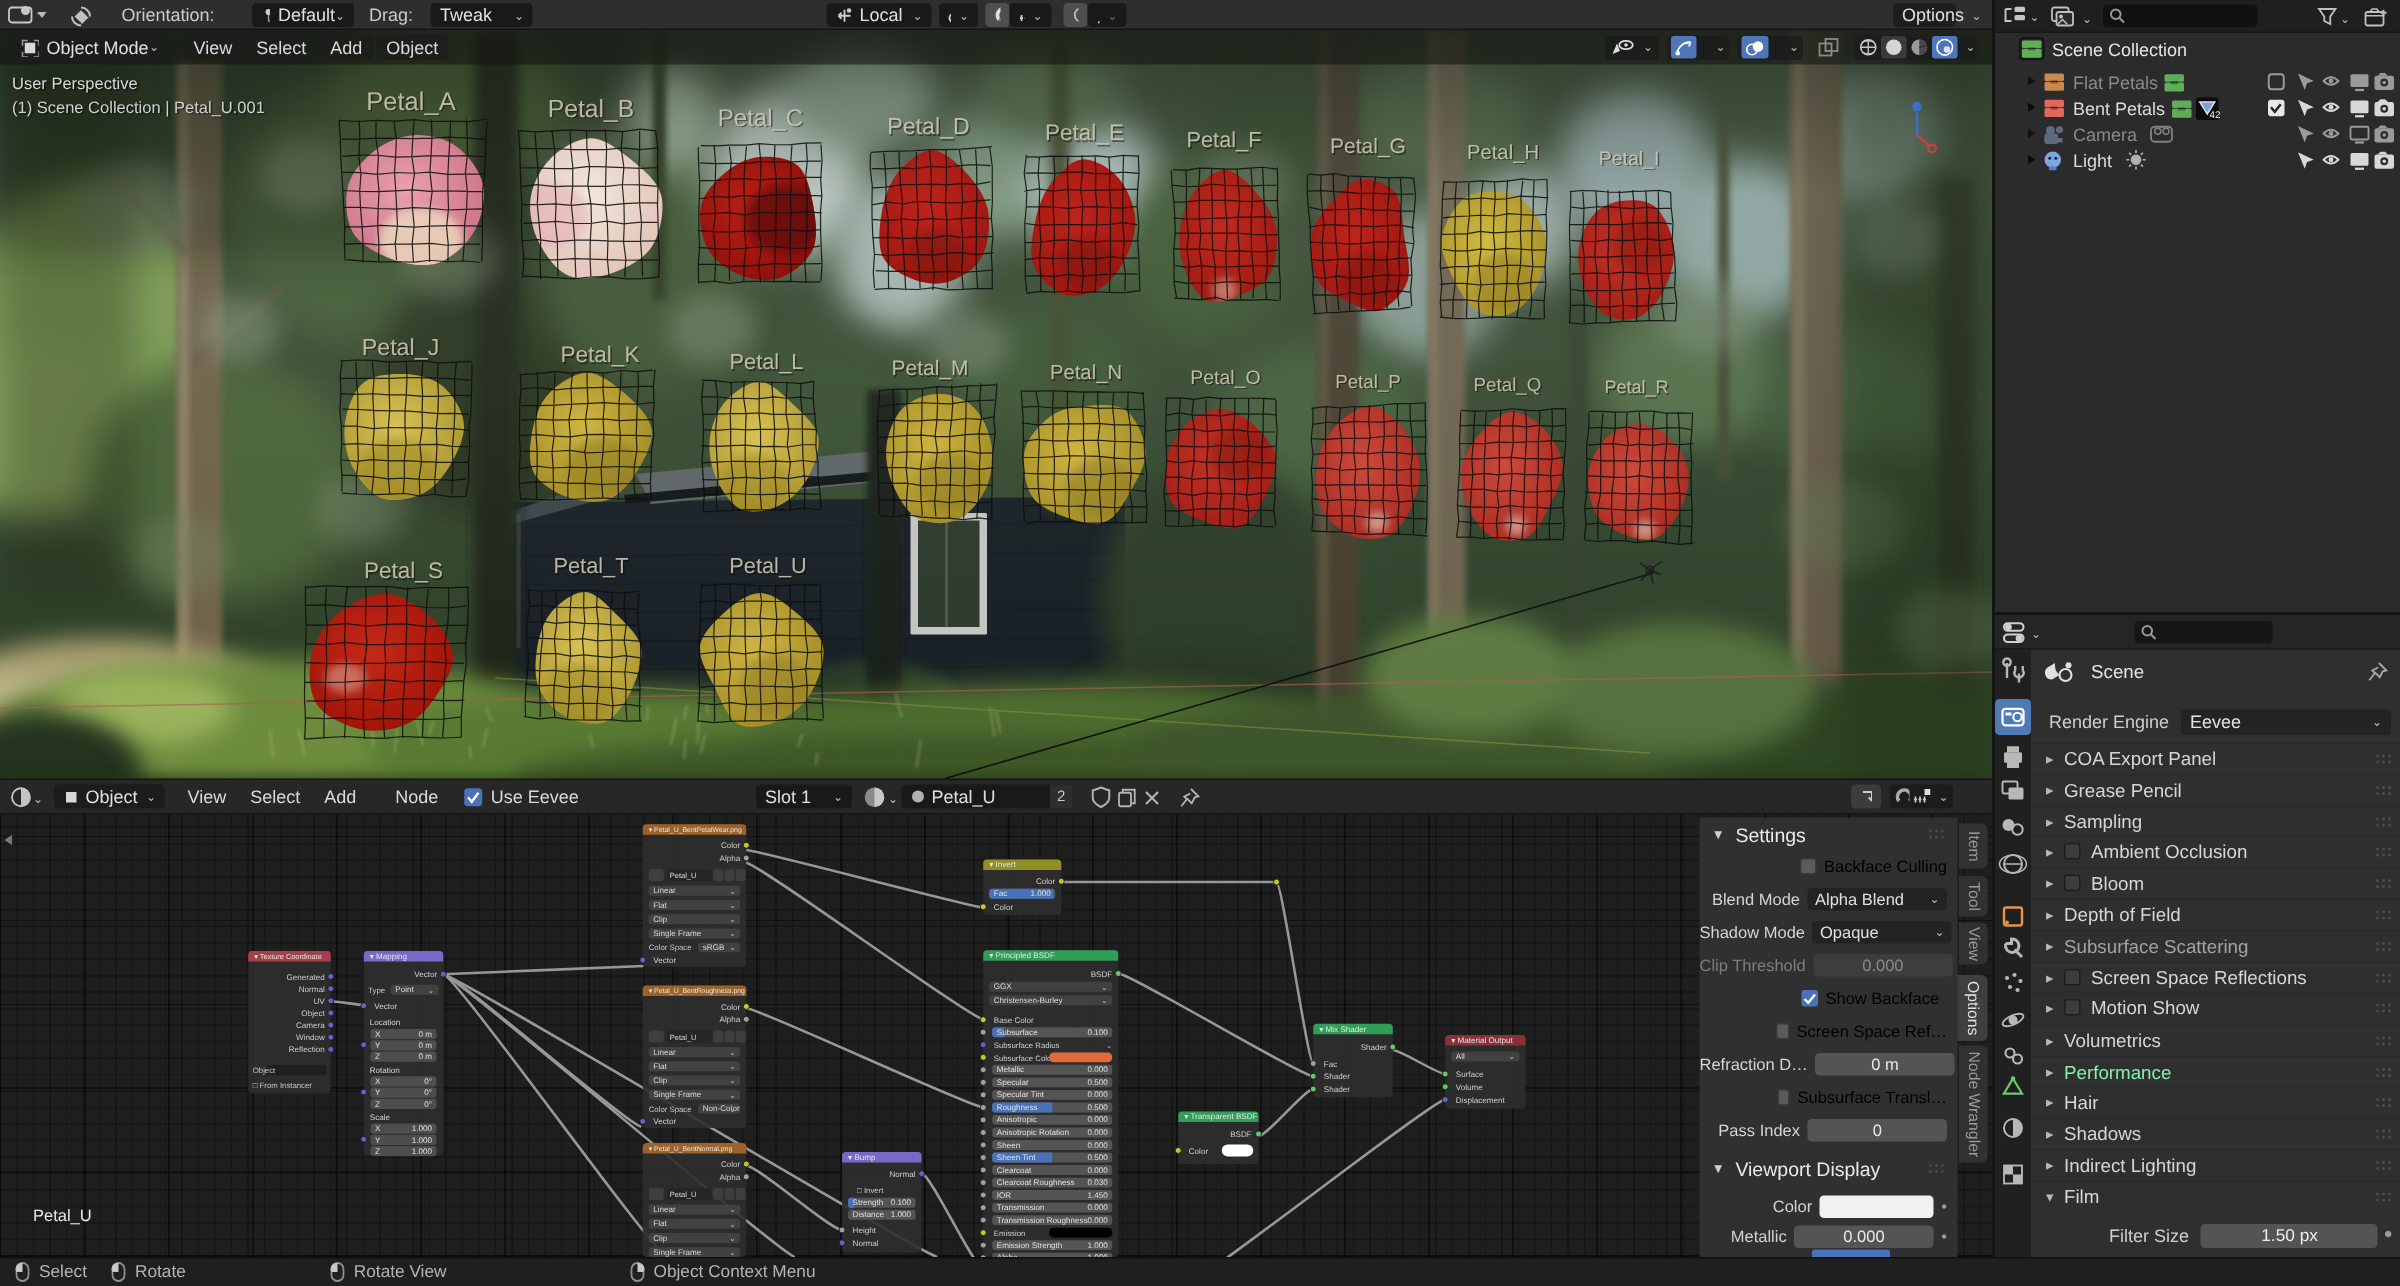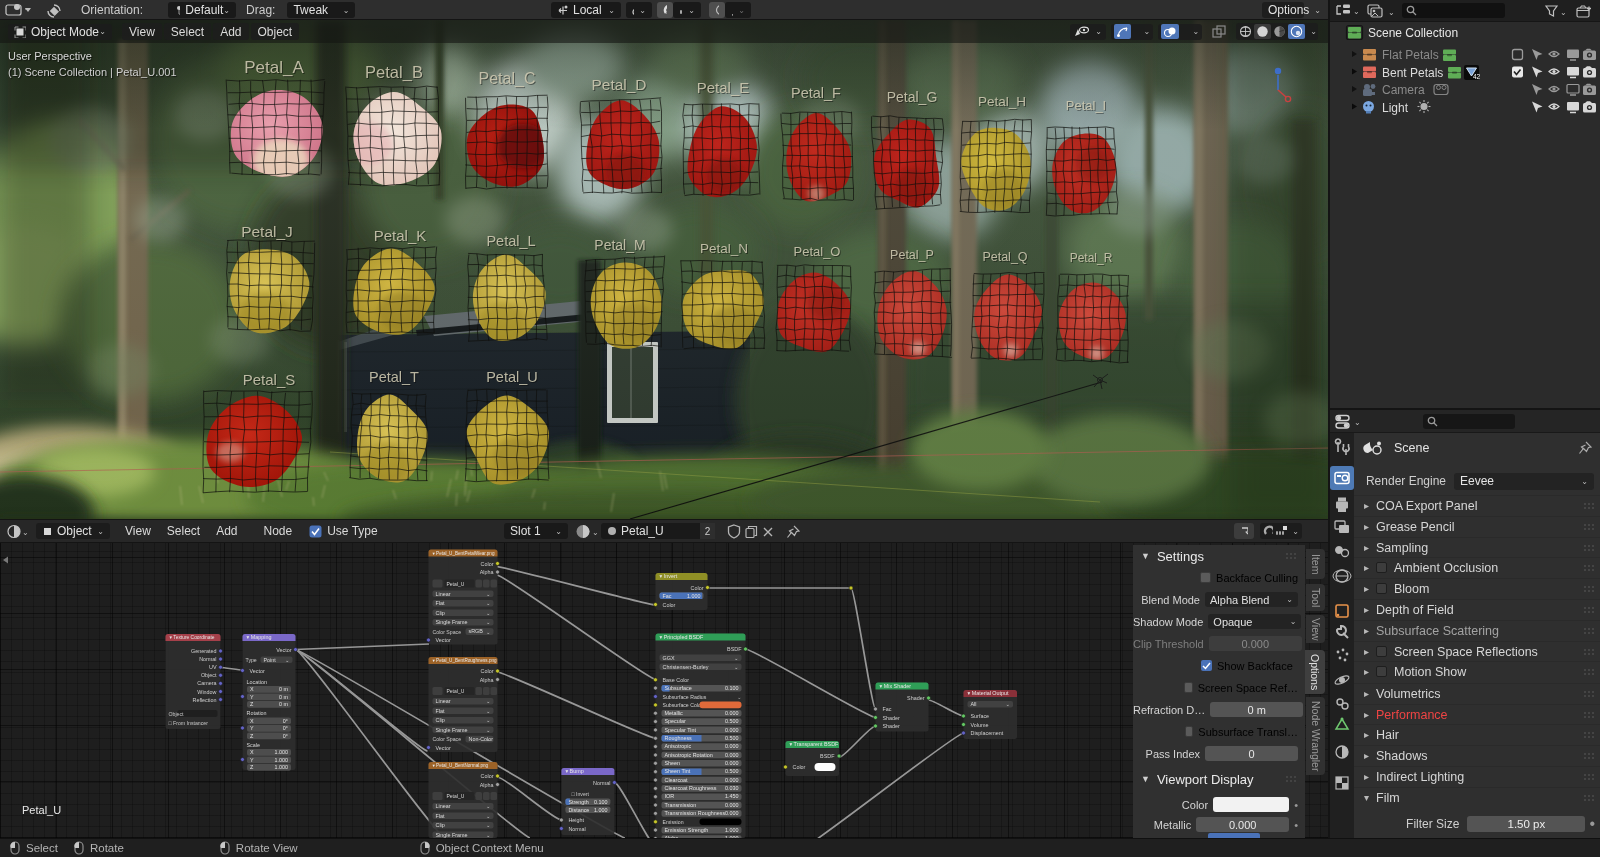--- a/index.html
+++ b/index.html
@@ -675,21 +675,21 @@
           <rect x="2" y="2" width="7" height="7" fill="#d8d8d8"></rect>
         </svg>Object<span class="caret" style="margin-left:auto">⌄</span></div>
  <div class="hmenu" style="margin-left:8px;background:none">View</div>
  <div class="hmenu" style="margin-left:2px;background:none">Select</div>
  <div class="hmenu" style="margin-left:2px;background:none">Add</div>
  <div class="hmenu" style="margin-left:12px;background:none">Node</div>
  <svg width="13" height="13" style="margin-left:10px">
         <rect x="0.5" y="0.5" width="12" height="12" rx="2.5" fill="#4a72b8"></rect>
         <path d="M3,6.5 l2.5,3 l4.5,-6" stroke="#fff" stroke-width="1.6" fill="none"></path>
       </svg>
- <span style="color:#dadada;font-size:12px;margin-left:5px">Use Type</span>
+ <span style="color:#dadada;font-size:12px;margin-left:5px">Use Eevee</span>
  <div class="bar-btn" style="position:absolute;left:504px;width:64px">Slot 1<span class="caret" style="margin-left:auto">⌄</span></div>
  <svg width="24" height="15" style="position:absolute;left:575px;top:4px">
         <circle cx="8" cy="7.5" r="6.5" fill="#8a8a8a"></circle>
         <path d="M8,1 a6.5,6.5 0 0 1 0,13 Z" fill="#c8c8c8"></path>
         <text x="17" y="11" font-size="8" fill="#bbb">⌄</text>
       </svg>
  <div class="bar-btn" style="position:absolute;left:601px;width:114px;border-radius:3px 0 0 3px;padding-right:0"><svg width="10" height="10" style="margin-right:4px">
           <circle cx="5" cy="5" r="4" fill="#b0b0b0"></circle>
         </svg>Petal_U<span style="margin-left:auto;background:#2e2e2e;height:16px;min-width:15px;display:inline-flex;align-items:center;justify-content:center;font-size:10px;color:#ccc">2</span></div>
  <svg width="14" height="15" style="position:absolute;left:727px;top:4px">
@@ -1530,21 +1530,21 @@
           <circle cx="6" cy="2" r="1"></circle>
           <circle cx="10" cy="2" r="1"></circle>
           <circle cx="2" cy="6" r="1"></circle>
           <circle cx="6" cy="6" r="1"></circle>
           <circle cx="10" cy="6" r="1"></circle>
         </g>
       </svg>
     </div>
     <div class="abs row" style="left:24px;top:294px;width:246px;height:20px;border-top:1px solid #2a2a2a;padding-left:10px">
       <span style="color:#b8b8b8;font-size:10px;width:12px">▸</span>
-      <span style="color:#ef4444;font-size:12.5px">Performance</span>
+      <span style="color:#86efac;font-size:12.5px">Performance</span>
       <svg width="11" height="8" style="margin-left:auto;margin-right:6px">
         <g fill="#4c4c4c">
           <circle cx="2" cy="2" r="1"></circle>
           <circle cx="6" cy="2" r="1"></circle>
           <circle cx="10" cy="2" r="1"></circle>
           <circle cx="2" cy="6" r="1"></circle>
           <circle cx="6" cy="6" r="1"></circle>
           <circle cx="10" cy="6" r="1"></circle>
         </g>
       </svg>

